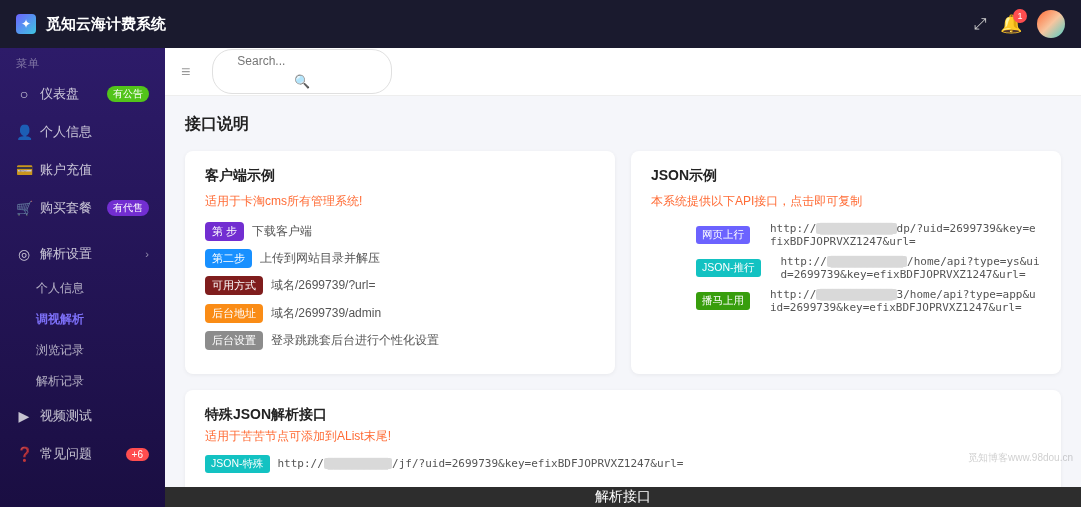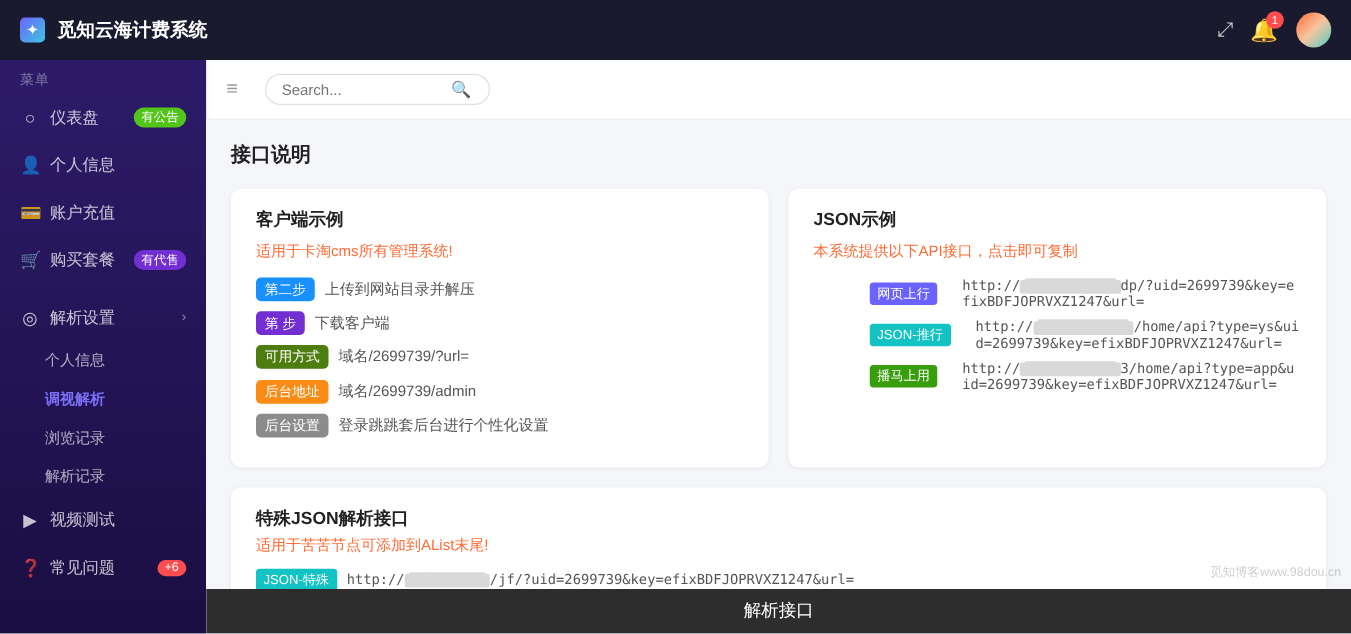--- a/index.html
+++ b/index.html
@@ -182,21 +182,21 @@
       background: #6c63ff;
       color: #fff;
       border-radius: 4px;
       padding: 2px 7px;
       font-size: 11px;
       white-space: nowrap;
       flex-shrink: 0;
     }
     .step-label.blue { background: #1890ff; }
     .step-label.orange { background: #fa8c16; }
-    .step-label.green { background: #4d7c0f; }
+    .step-label.green { background: #7f1d1d; }
     .step-label.purple { background: #722ed1; }
     .step-label.gray { background: #8c8c8c; }
     .step-text { color: #555; line-height: 1.6; }
 
     .json-row {
       display: flex;
       align-items: center;
       margin-bottom: 7px;
       font-size: 11.5px;
       gap: 20px;
@@ -263,20 +263,21 @@
     
     .search-bar {
       display: flex;
       align-items: center;
       background: #fff;
       border: 1px solid #e0e0e0;
       border-radius: 20px;
       padding: 4px 12px;
       gap: 6px;
       width: 180px;
+      flex-direction: column;
     }
     .search-bar input {
       border: none; outline: none; font-size: 12px; width: 130px; color: #555;
       background: transparent;
     }
 
     
     .header-bar {
       height: 48px;
       background: #fff;
@@ -289,21 +290,21 @@
     }
     .content-wrapper {
       display: flex;
       flex-direction: column;
       flex: 1;
       overflow: hidden;
     }
 
     
     .bottom-bar {
-      height: 36px;
+      height: 20px;
       background: #2d2d2d;
       display: flex;
       align-items: center;
       justify-content: center;
       color: #fff;
       font-size: 14px;
       flex-shrink: 0;
     }
 
     .watermark {
@@ -399,26 +400,26 @@
     <div class="content">
       <div class="page-title">接口说明</div>
 
       <div class="cards-row">
 
         <div class="card">
           <div class="card-title">客户端示例</div>
           <div class="card-subtitle">适用于卡淘cms所有管理系统!</div>
 
           <div class="step-item">
+            <span class="step-label purple">第 步</span>
+            <span class="step-text">下载客户端</span>
+          </div>
+          <div class="step-item">
             <span class="step-label blue">第二步</span>
             <span class="step-text">上传到网站目录并解压</span>
-          </div>
-          <div class="step-item">
-            <span class="step-label purple">第 步</span>
-            <span class="step-text">下载客户端</span>
           </div>
           <div class="step-item">
             <span class="step-label green">可用方式</span>
             <span class="step-text">域名/2699739/?url=</span>
           </div>
           <div class="step-item">
             <span class="step-label orange">后台地址</span>
             <span class="step-text">域名/2699739/admin</span>
           </div>
           <div class="step-item">

